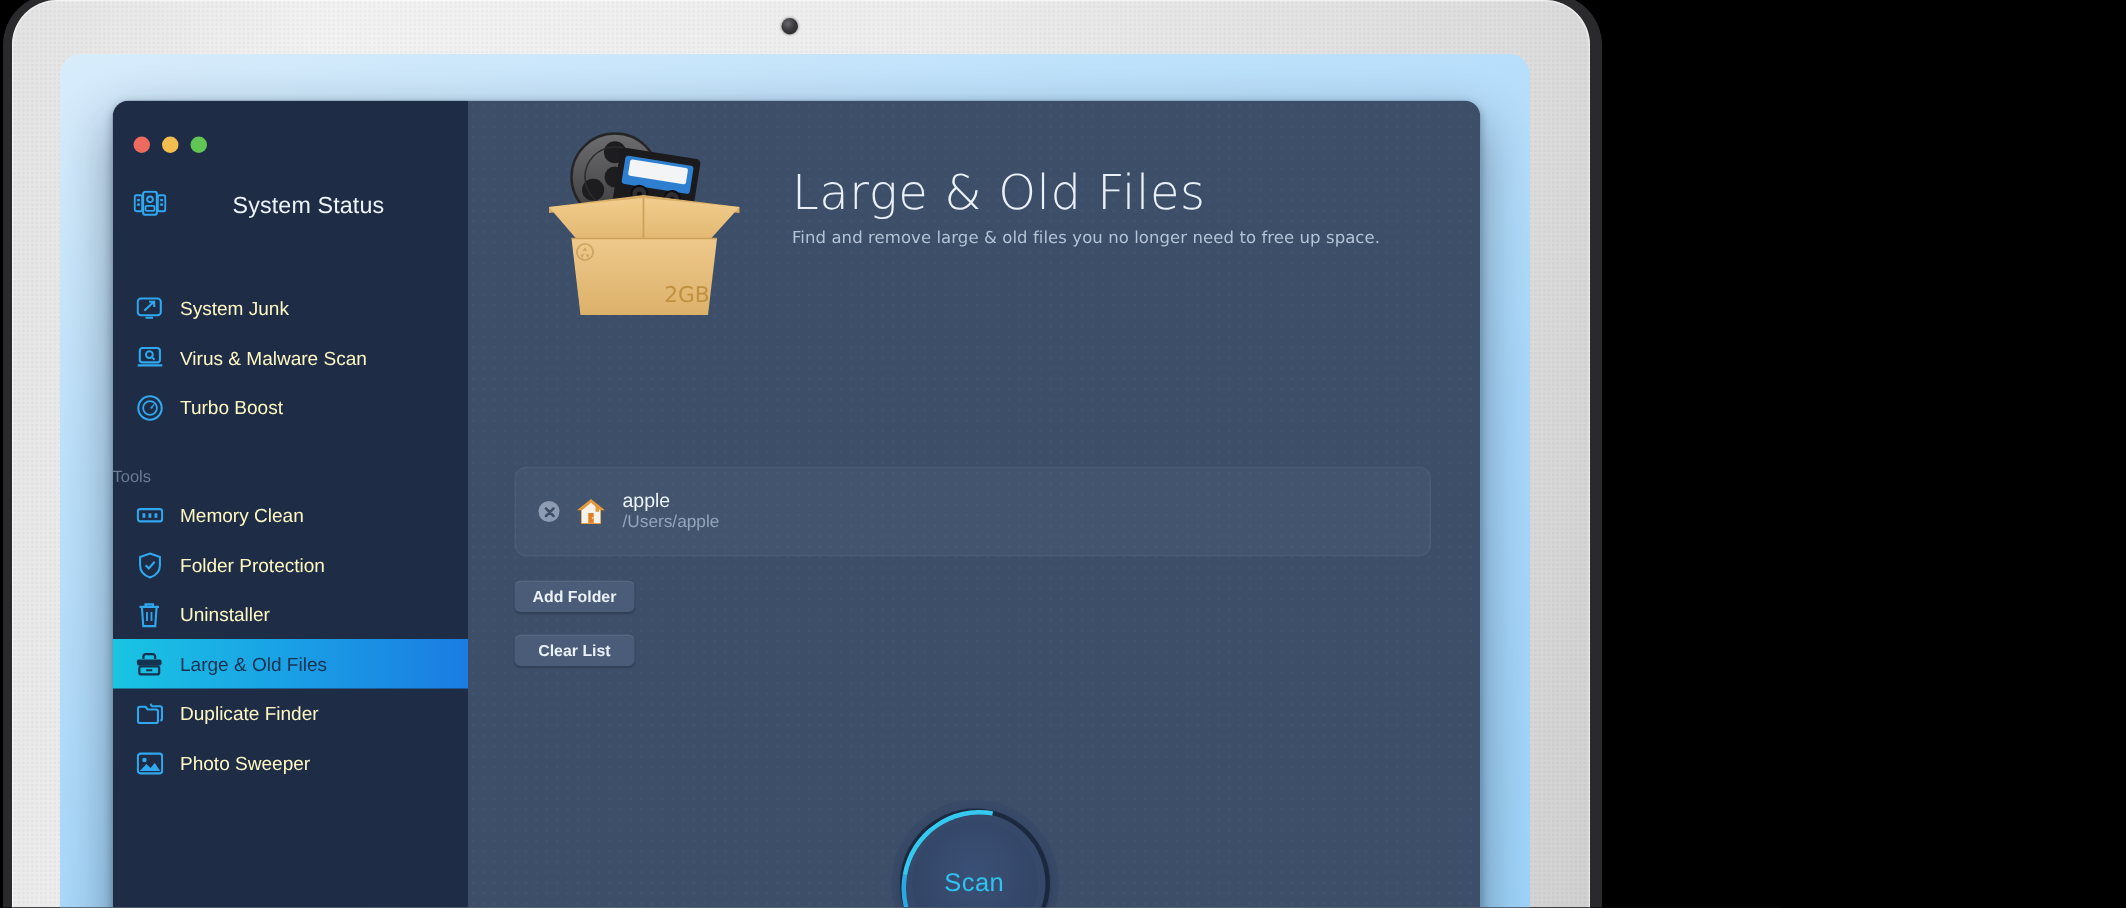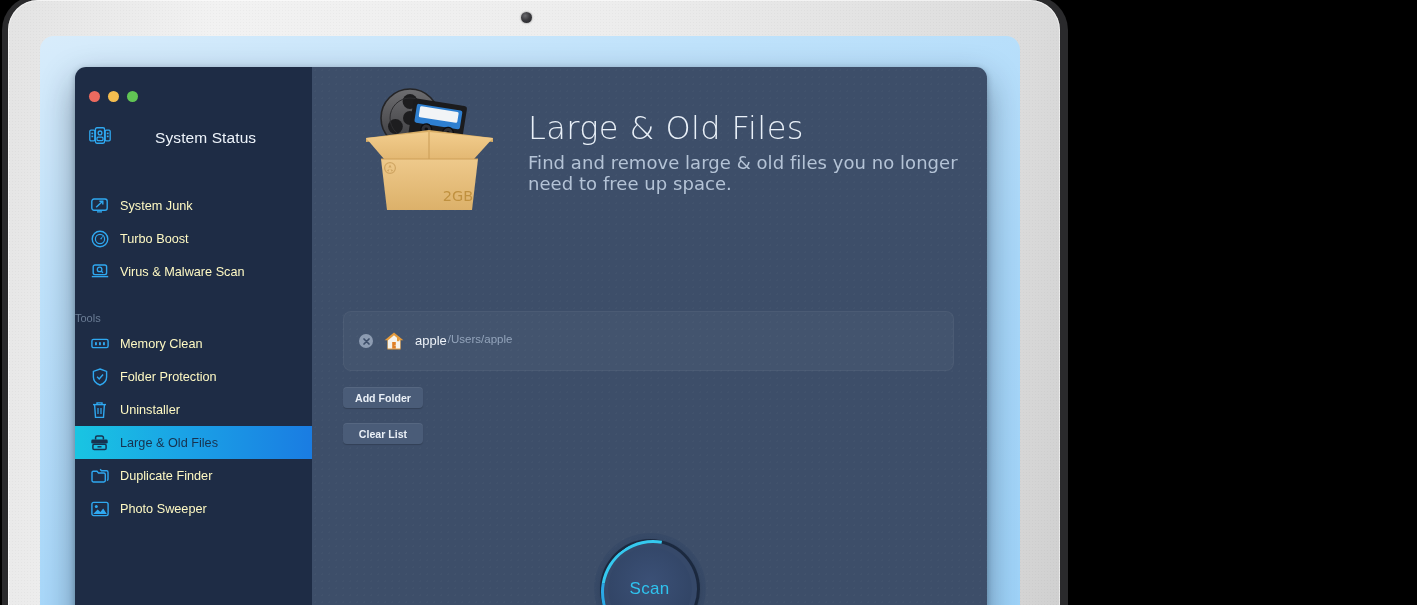--- a/index.html
+++ b/index.html
@@ -87,37 +87,37 @@
   }
 
   .hero{position:absolute;left:0;top:0;width:100%;height:225px;}
   .hero-art{position:absolute;left:50px;top:15px;width:135px;height:135px;}
   .hero-text{position:absolute;left:216px;top:45px;}
   .hero-title{
     color:#e9f0f8;font-size:32px;font-weight:300;letter-spacing:.4px;line-height:1;
     font-family:"DejaVu Sans","Liberation Sans",sans-serif;
   }
   .hero-sub{
-    color:#b4c3d6;font-size:18px;margin-top:8px;letter-spacing:.05px;
+    color:#b4c3d6;font-size:11px;margin-top:8px;letter-spacing:.05px;
     font-family:"DejaVu Sans","Liberation Sans",sans-serif;
   }
 
   .folder-list{
     position:absolute;left:31px;top:244px;width:611px;height:60px;
     border-radius:8px;background:rgba(255,255,255,.035);
     box-shadow:inset 0 0 0 1px rgba(255,255,255,.045);
   }
   .folder-row{display:flex;align-items:center;height:60px;padding-left:16px;gap:10px;}
   .rm-btn{
     width:14px;height:14px;border-radius:50%;background:#8d9cb2;
     display:flex;align-items:center;justify-content:center;flex:0 0 14px;cursor:pointer;
   }
   .rm-btn svg{display:block;}
   .home-ico{width:22px;height:22px;flex:0 0 22px;}
-  .folder-text{display:flex;gap:1px;}
+  .folder-text{display:flex;flex-direction:column;gap:1px;}
   .folder-name{color:#eef3f9;font-size:13px;line-height:1.2;}
   .folder-path{color:#93a4bb;font-size:11.5px;line-height:1.2;}
 
   .btn-row{position:absolute;left:31px;top:320px;display:flex;gap:15px;flex-direction:column;}
   .btn{
     height:21px;padding:0 12px;border-radius:4px;
     background:#4a5c78;color:#eaf0f7;font-size:10.6px;font-weight:bold;
     display:flex;align-items:center;justify-content:center;cursor:pointer;
     box-shadow:inset 0 1px 0 rgba(255,255,255,.07),0 1px 1px rgba(0,0,0,.18);
     border:none;font-family:"Liberation Sans",sans-serif;
@@ -200,39 +200,39 @@
                 <path d="M5.2 9.2 L11.6 3.2" stroke="#2fa8f0" stroke-width="1.4" fill="none"></path>
                 <path d="M8.4 3.2 L11.8 3.2 L11.8 6.6" stroke="#2fa8f0" stroke-width="1.4" fill="none"></path>
                 <path d="M6 13.8 h5" stroke="#2fa8f0" stroke-width="1.3"></path>
               </svg>
             </span>
             <span class="nav-label">System Junk</span>
           </div>
 
           <div class="nav-item">
             <span class="ico">
-              <svg width="18" height="18" viewBox="0 0 18 18">
-                <circle cx="9" cy="9" r="7.8" fill="none" stroke="#2fa8f0" stroke-width="1.4"></circle>
-                <circle cx="9" cy="9" r="4.6" fill="none" stroke="#2fa8f0" stroke-width="1.2"></circle>
-                <path d="M9 9 L12.6 5.1 L10.4 9.6 Z" fill="#2fa8f0"></path>
-              </svg>
-            </span>
-            <span class="nav-label">Turbo Boost</span>
-          </div>
-
-          <div class="nav-item">
-            <span class="ico">
               <svg width="18" height="15" viewBox="0 0 18 15">
                 <rect x="2.2" y="1" width="13.4" height="9.6" rx="1.8" fill="none" stroke="#2fa8f0" stroke-width="1.4"></rect>
                 <circle cx="8.6" cy="5.4" r="2.3" fill="none" stroke="#2fa8f0" stroke-width="1.3"></circle>
                 <path d="M10.4 7.2 L12 8.8" stroke="#2fa8f0" stroke-width="1.3"></path>
                 <path d="M0.8 12.6 h16.4" stroke="#2fa8f0" stroke-width="1.4"></path>
               </svg>
             </span>
             <span class="nav-label">Virus &amp; Malware Scan</span>
+          </div>
+
+          <div class="nav-item">
+            <span class="ico">
+              <svg width="18" height="18" viewBox="0 0 18 18">
+                <circle cx="9" cy="9" r="7.8" fill="none" stroke="#2fa8f0" stroke-width="1.4"></circle>
+                <circle cx="9" cy="9" r="4.6" fill="none" stroke="#2fa8f0" stroke-width="1.2"></circle>
+                <path d="M9 9 L12.6 5.1 L10.4 9.6 Z" fill="#2fa8f0"></path>
+              </svg>
+            </span>
+            <span class="nav-label">Turbo Boost</span>
           </div>
 
           <div class="nav-spacer"></div>
 
           <div class="nav-head">Tools</div>
 
           <div class="nav-item">
             <span class="ico">
               <svg width="18" height="13" viewBox="0 0 18 13">
                 <rect x="0.9" y="2.4" width="16.2" height="8.2" rx="1.6" fill="none" stroke="#2fa8f0" stroke-width="1.4"></rect>

